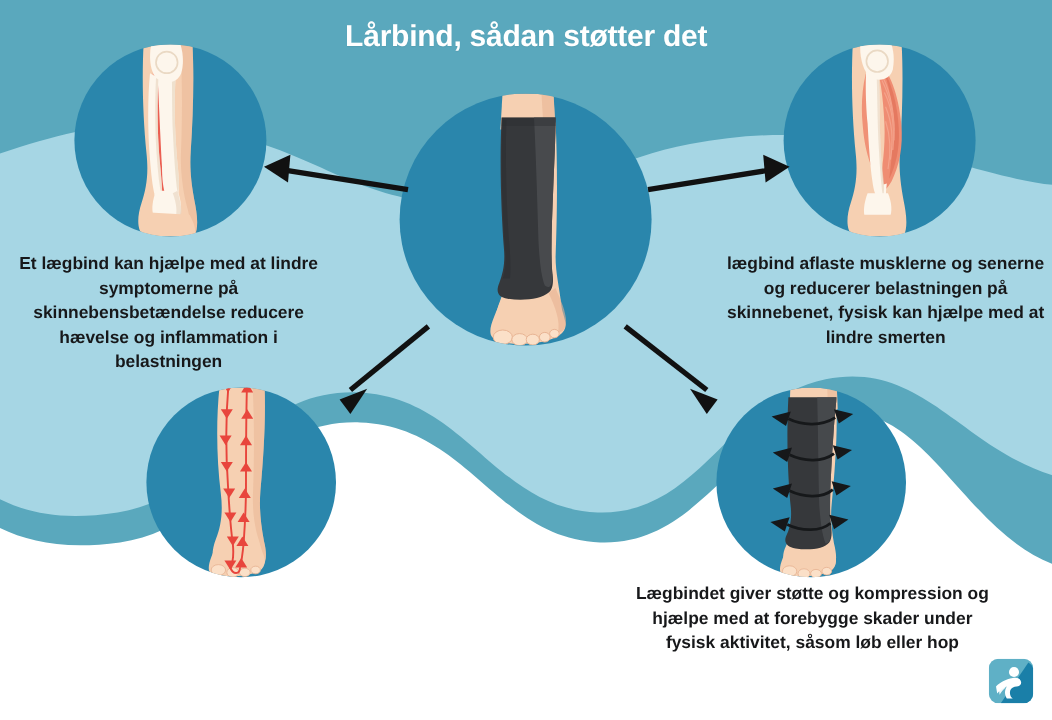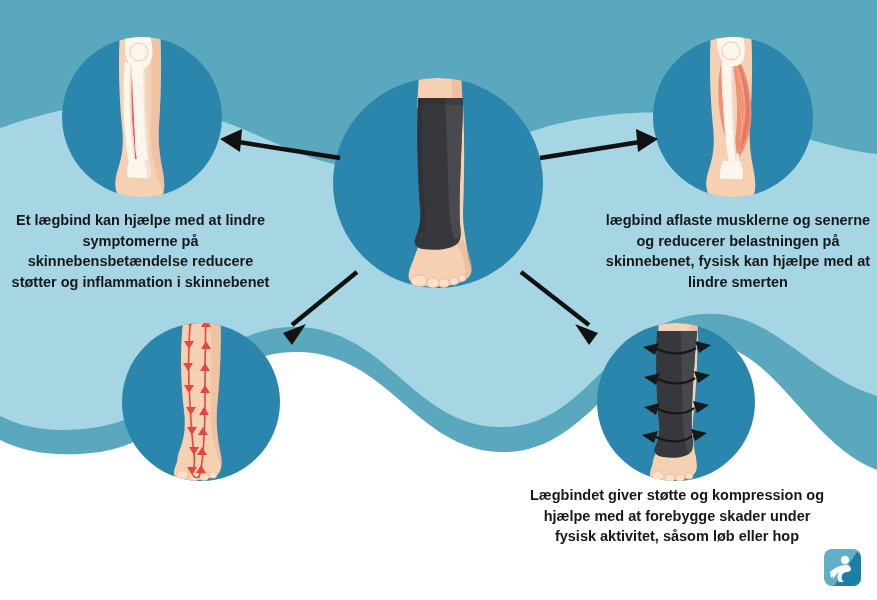--- a/index.html
+++ b/index.html
@@ -141,20 +141,21 @@
              C650,106 710,112 790,134
              C825,144 855,152 877,154
              L877,396
              C800,372 768,300 688,316
              C608,332 584,430 498,427
              C412,424 388,330 298,327
              C208,324 182,414 98,427
              C54,434 24,428 0,416 Z" fill="#a6d6e4"></path>
   </svg>
 
+  <div id="title">Lårbind, sådan støtter det</div>
 
   <svg id="arrows" viewBox="0 0 877 600" width="877" height="600">
     <g stroke="#111111" stroke-width="4.4" fill="none" stroke-linecap="butt">
 
       <line x1="340" y1="158" x2="232" y2="141"></line>
 
       <line x1="540" y1="158" x2="646" y2="141"></line>
 
       <line x1="357" y1="272" x2="292" y2="325"></line>
 
@@ -420,21 +421,21 @@
         <g fill="#16181a">
           <polygon points="114,22 98,18 102,30"></polygon>
           <polygon points="113,52 97,48 101,60"></polygon>
           <polygon points="112,82 96,78 100,90"></polygon>
           <polygon points="110,110 94,106 98,118"></polygon>
         </g>
       </svg>
     </div>
   </div>
 
-  <div class="caption" id="cap-tl">Et lægbind kan hjælpe med at lindre symptomerne på skinnebensbetændelse reducere støtter og inflammation i skinnebenet</div>
+  <div class="caption" id="cap-tl">Et lægbind kan hjælpe med at lindre symptomerne på skinnebensbetændelse reducere hævelse og inflammation i belastningen</div>
   <div class="caption" id="cap-tr">lægbind aflaste musklerne og senerne og reducerer belastningen på skinnebenet, fysisk kan hjælpe med at lindre smerten</div>
   <div class="caption" id="cap-br">Lægbindet giver støtte og kompression og hjælpe med at forebygge skader under fysisk aktivitet, såsom løb eller hop</div>
 
   <div id="logo">
     <svg viewBox="0 0 37 37" width="37" height="37">
       <path d="M8,0 H29 A8,8 0 0 1 37,8 V29 A8,8 0 0 1 29,37 H8 A8,8 0 0 1 0,29 V8 A8,8 0 0 1 8,0 Z" fill="#5fb0c6"></path>
       <path d="M37,8 V29 A8,8 0 0 1 29,37 H10 L33,3 A8,8 0 0 1 37,8 Z" fill="#1a7fa8"></path>
       <circle cx="21" cy="11" r="4.2" fill="#ffffff"></circle>
       <path d="M20,16 C24,15 27,17 27,20 C27,22 25,23 23,23
                C21,23 19,24 18,26 C17,29 18,32 20,33

